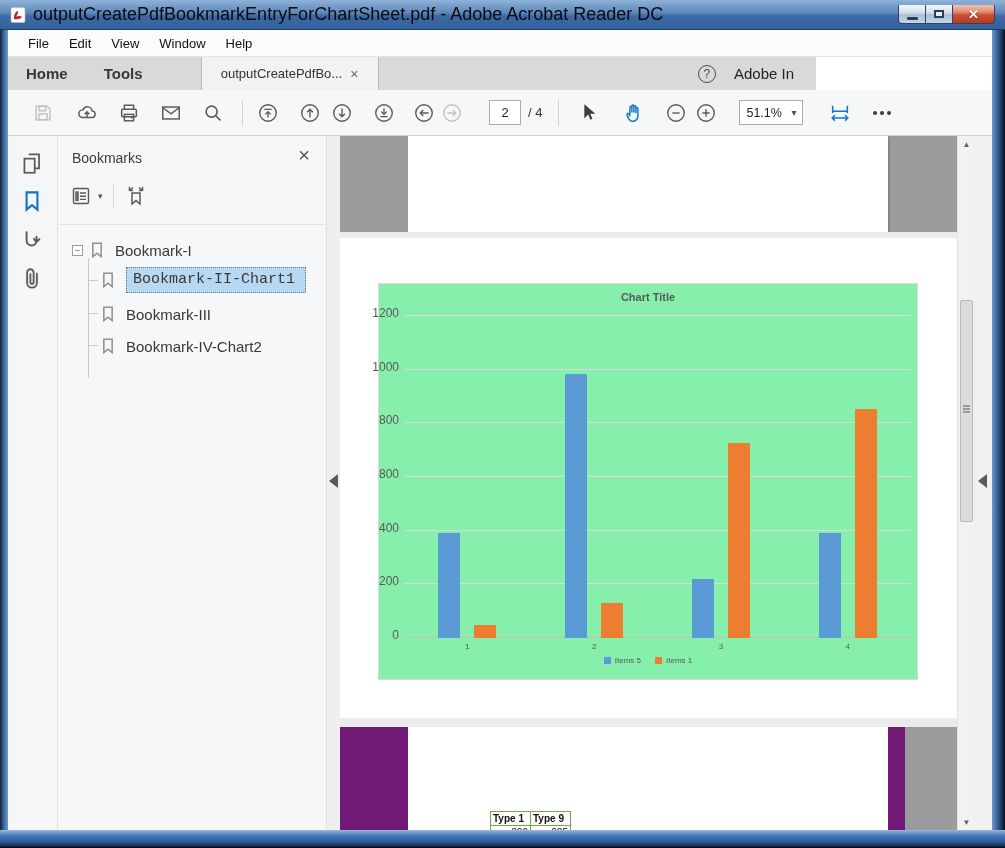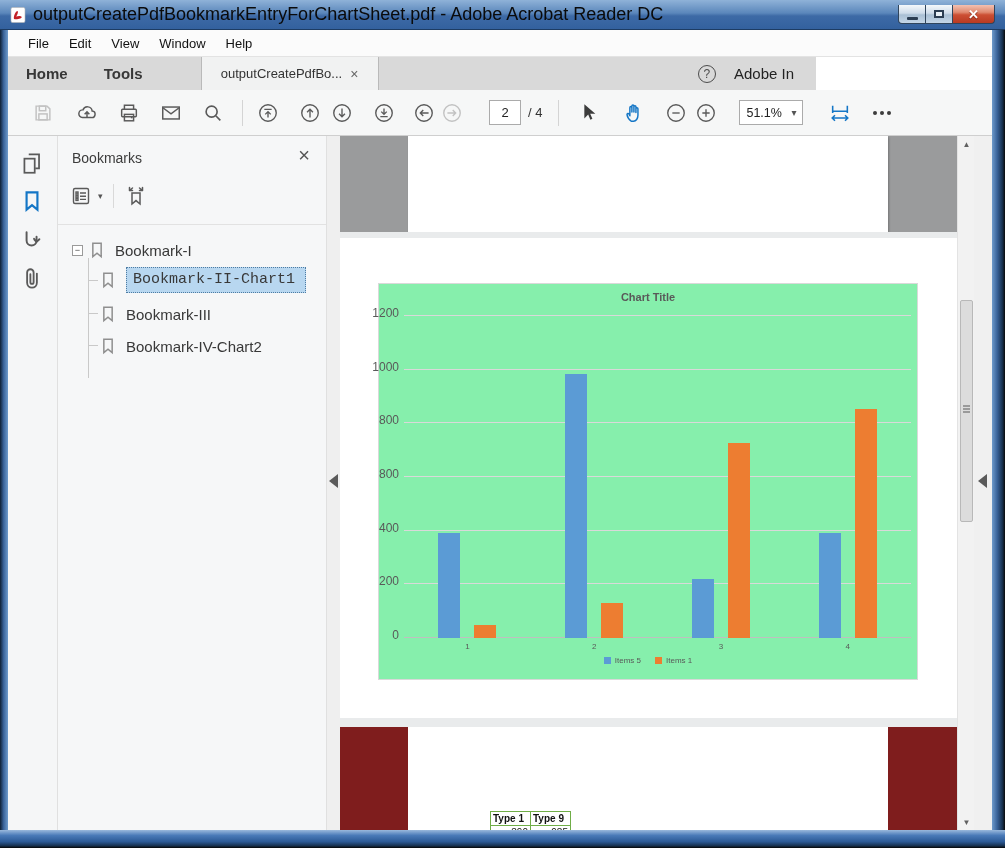--- a/index.html
+++ b/index.html
@@ -88,21 +88,21 @@
 
   .lcollapse { position:absolute; left:318px; top:0; width:14px; height:694px; background:#efefef; border-left:1px solid #e0e0e0; }
   .tri-l { width:0; height:0; border-top:7px solid transparent; border-bottom:7px solid transparent; border-right:9px solid #5a5a5a;
     position:absolute; top:338px; left:2px; }
 
   .docarea { position:absolute; left:332px; top:0; width:617px; height:694px; background:#9a9b9c; overflow:hidden; }
   .band-gap { position:absolute; left:0; width:617px; background:#e9ebec; }
   .pg { position:absolute; background:#fff; }
   .pg1 { left:68px; top:0; width:480px; height:96px; box-shadow:1px 1px 2px rgba(0,0,0,.25); }
   .pg2 { left:0; top:102px; width:617px; height:480px; }
-  .band3 { position:absolute; left:0; top:591px; width:617px; height:103px; background:#7f1d1d; }
+  .band3 { position:absolute; left:0; top:591px; width:565px; height:103px; background:#701a75; }
   .pg3 { position:absolute; left:68px; top:0; width:480px; height:103px; background:#fff; }
 
   
   .chart-frame { position:absolute; left:38px; top:45px; width:540px; height:397px; background:#86efac; border:1px solid #d9d9d9; }
   .chart-title { position:absolute; top:7px; width:100%; text-align:center; font-size:11px; font-weight:bold; color:#595959; }
   .plot { position:absolute; left:25px; top:32px; width:507px; height:322px; }
   .gridline { position:absolute; left:0; width:100%; height:1px; background:#d9d9d9; }
   .baseline { position:absolute; left:0; bottom:0; width:100%; height:1px; background:#bfbfbf; }
   .ytick { position:absolute; right:calc(100% + 5px); font-size:12px; color:#595959; transform:translateY(4px); }
   .cgroup { position:absolute; bottom:0; height:100%; display:flex; align-items:flex-end; gap:14px; transform:translateX(-50%); }

